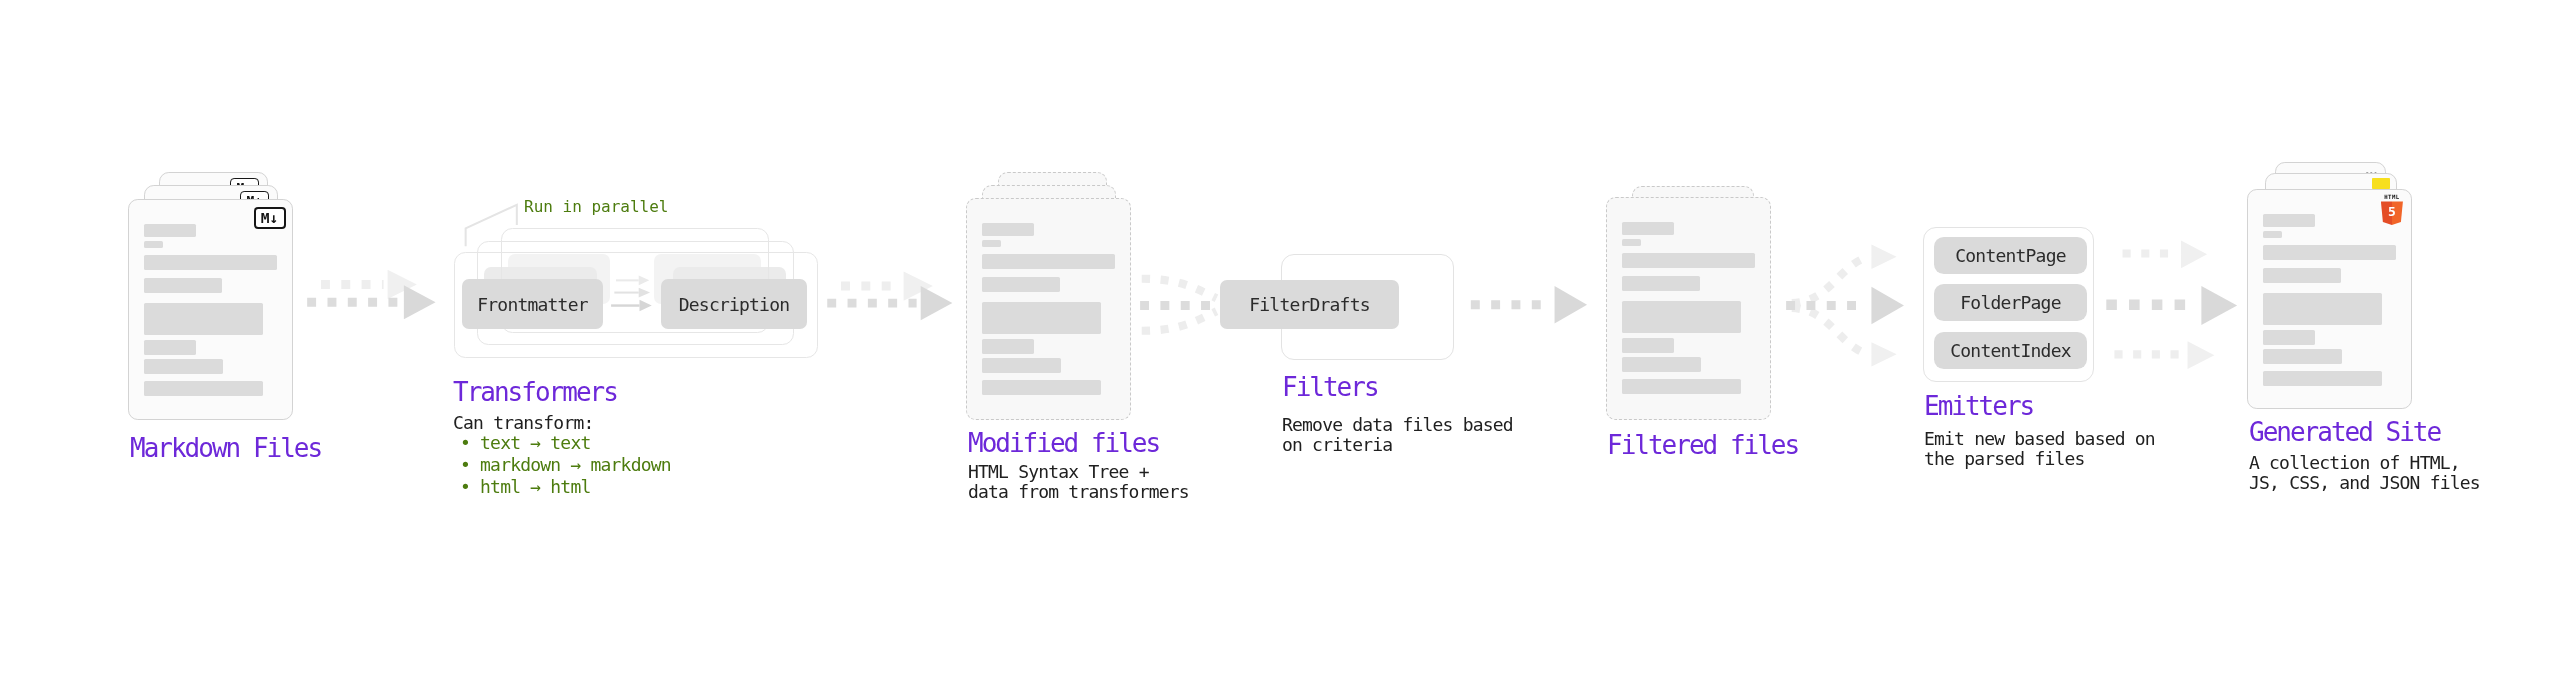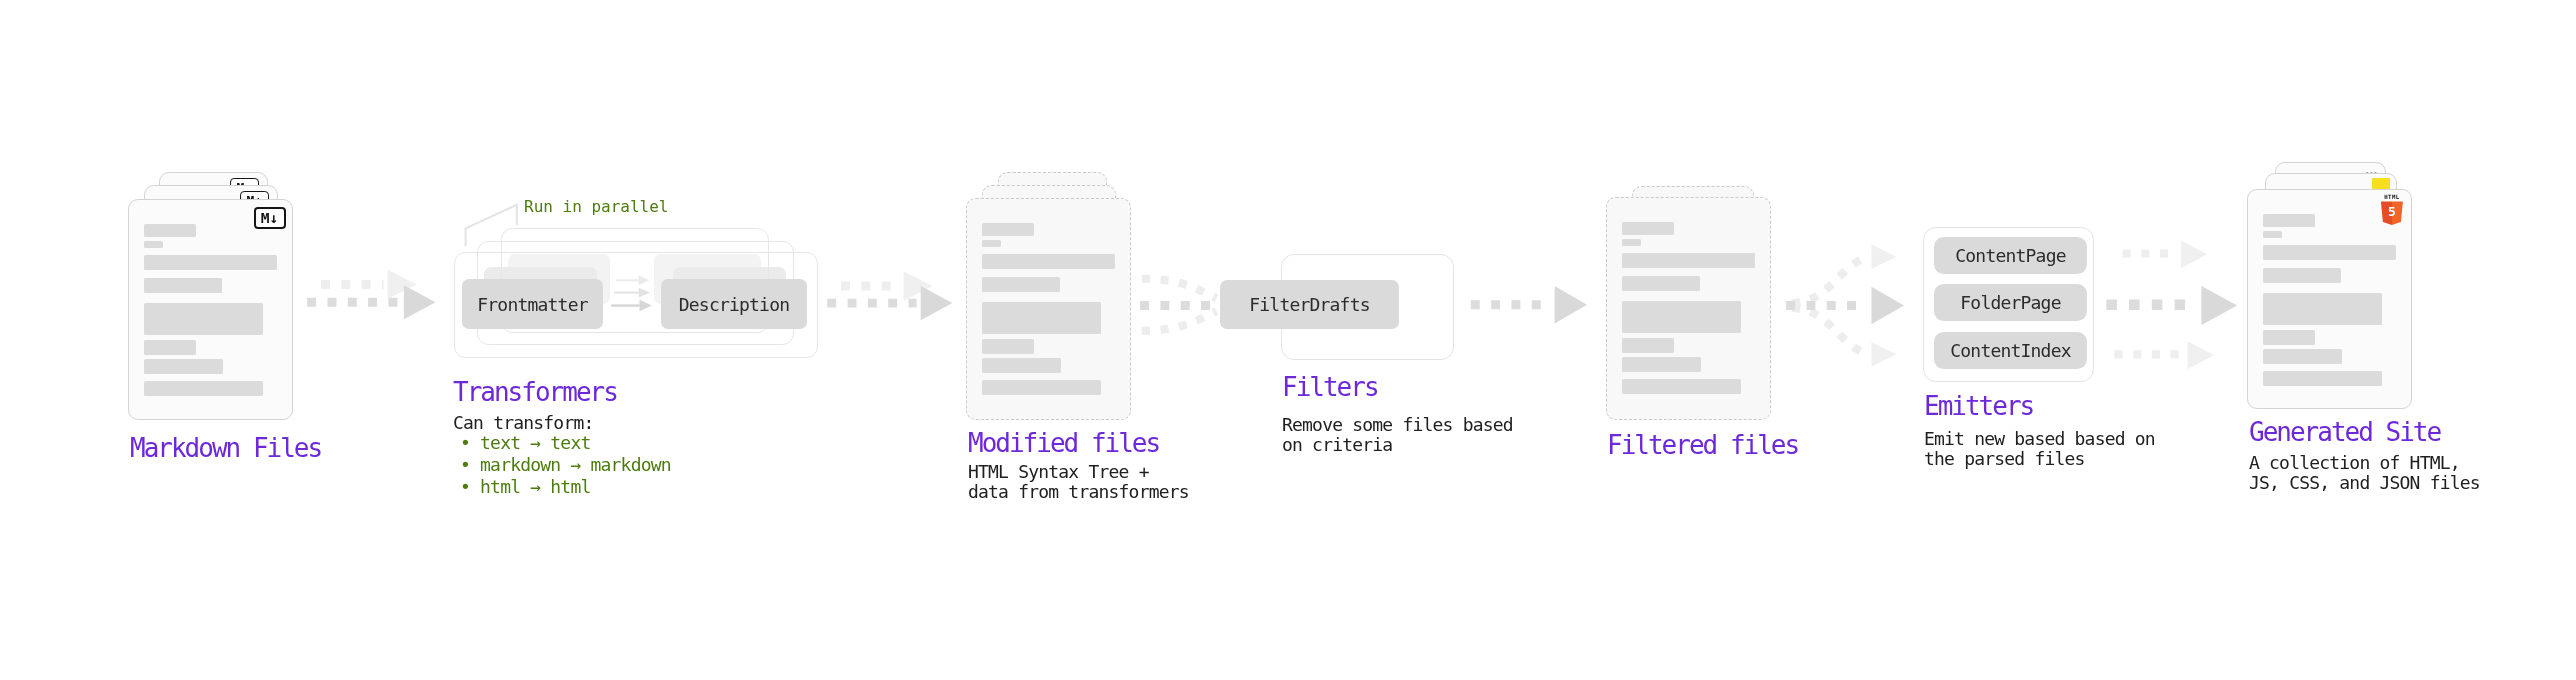--- a/index.html
+++ b/index.html
@@ -177,21 +177,21 @@
       <div class="line">HTML Syntax Tree +</div>
       <div class="line">data from transformers</div>
     </div>
   </div>
 
   <div>
     <div class="panel" style="left:1281px;top:254px;width:173px;height:106px"></div>
     <div class="gbox" style="left:1220px;top:280px;width:179px;height:49px">FilterDrafts</div>
     <div class="title" style="left:1282px;top:373px">Filters</div>
     <div class="sub" style="left:1282px;top:415px">
-      <div class="line">Remove some files based</div>
+      <div class="line">Remove data files based</div>
       <div class="line">on criteria</div>
     </div>
   </div>
 
   <div>
     <div class="doc dashed" style="left:1632px;top:186px;width:122px;height:221px"></div>
     <div class="doc dashed" style="left:1606px;top:197px;width:165px;height:223px">
       <i class="bar b1"></i>
       <i class="bar b2"></i>
       <i class="bar b3"></i>

